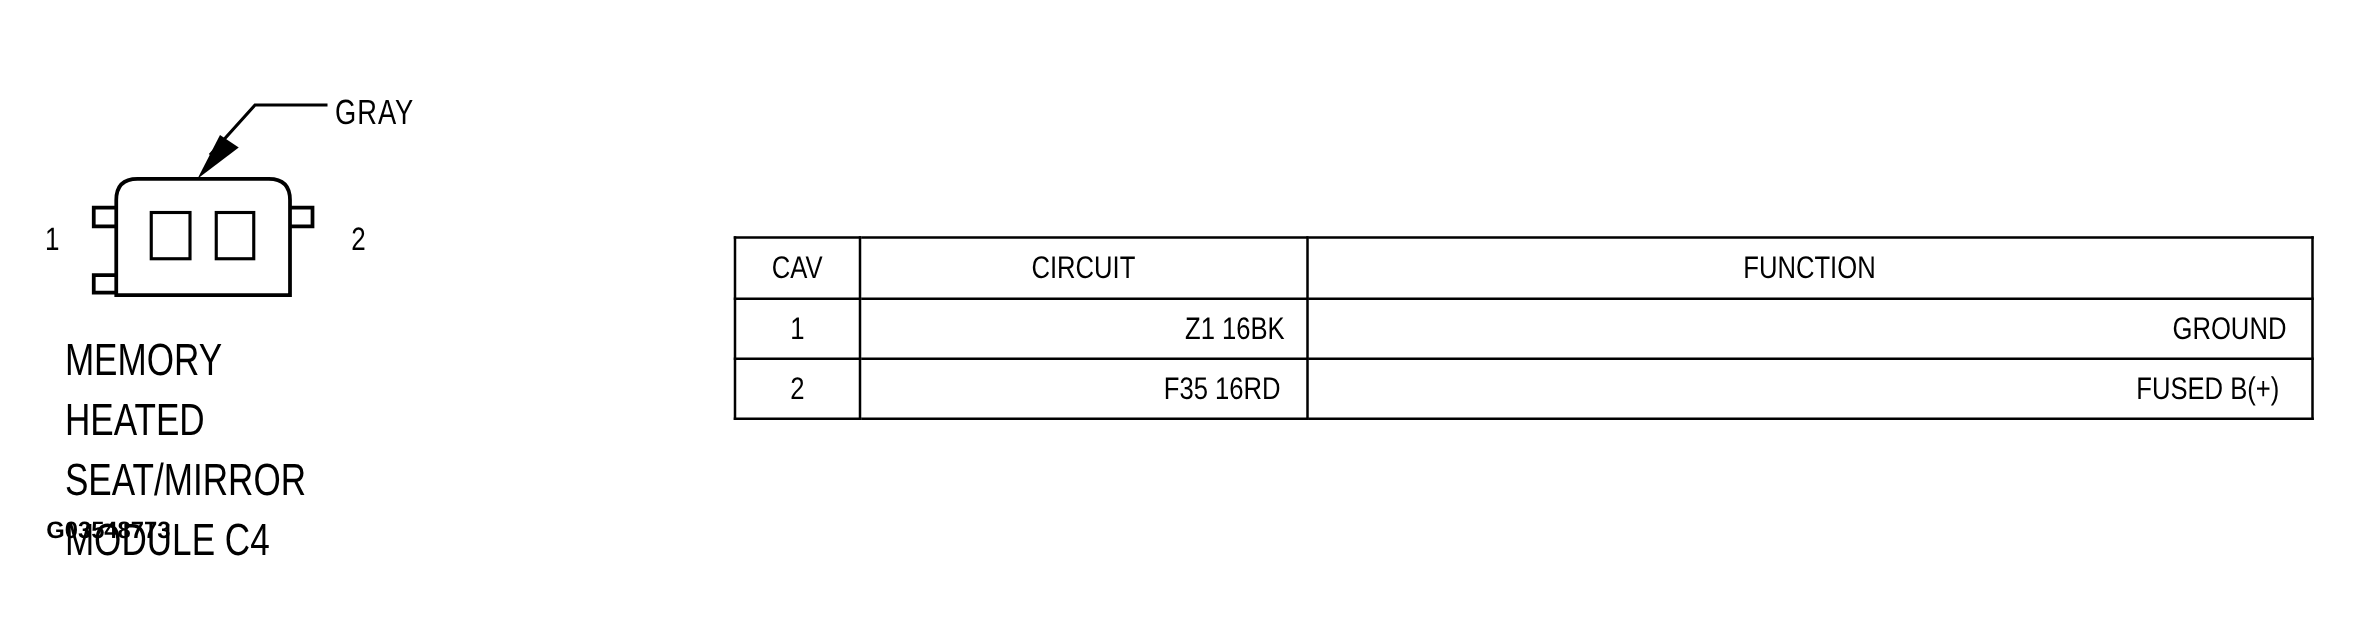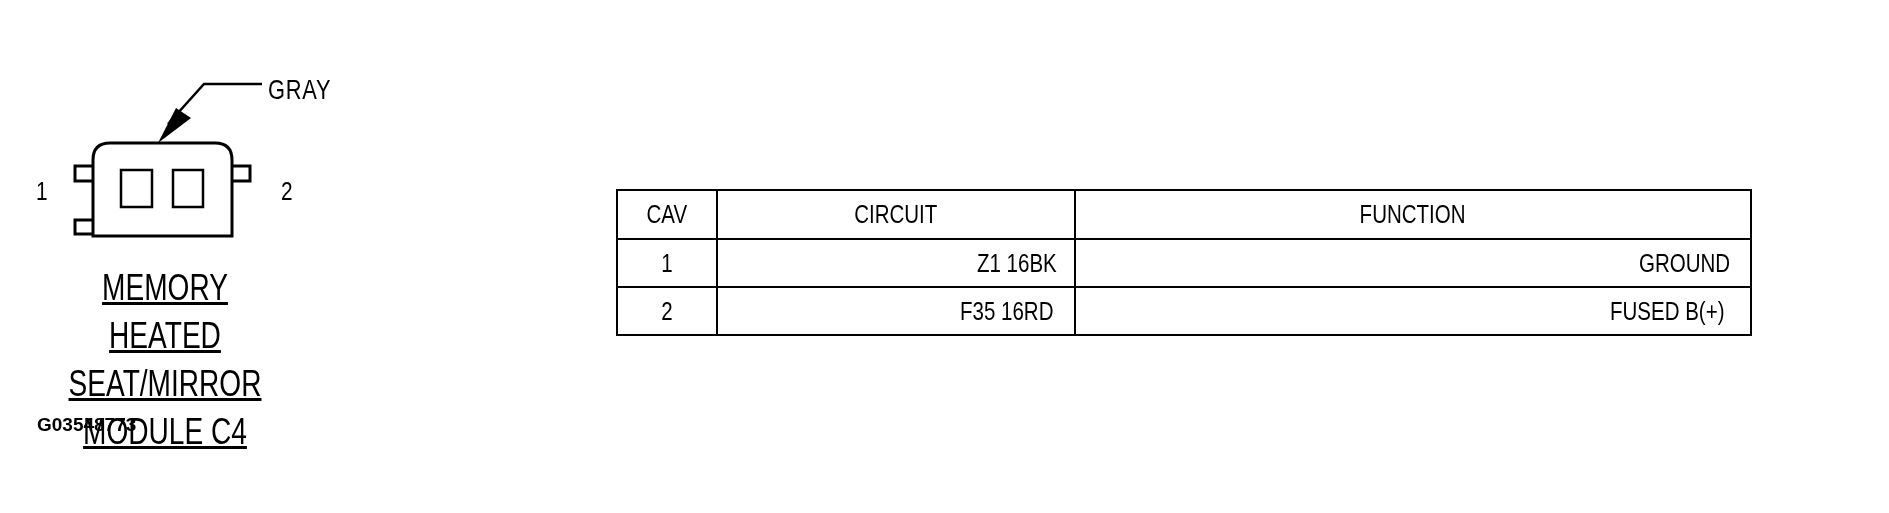--- a/index.html
+++ b/index.html
@@ -1,24 +1,24 @@
 <!DOCTYPE html>
 <html><head>
 <meta charset="utf-8">
 <style>
   html,body{margin:0;padding:0;background:#ffffff;}
   body{width:1889px;height:513px;position:relative;overflow:hidden;font-family:"Liberation Sans",sans-serif;color:#000;}
   .abs{position:absolute;}
   .cond{font-family:"Liberation Sans Narrow","Liberation Sans",sans-serif;transform-origin:left top;}
   .gray-label{left:268px;top:74px;font-size:28px;letter-spacing:1px;transform:scaleX(0.78);}
   .pin-label{font-size:26px;transform:scaleX(0.8);}
-  .module-name{left:20px;top:264px;width:290px;text-align:center;font-size:36px;line-height:48px;text-decoration:underline;}
+  .module-name{left:20px;top:264px;width:290px;text-align:left;font-size:36px;line-height:48px;}
   .module-name span{display:block;transform:scaleX(0.78);}
   .gcode{left:37px;top:414px;font-size:19px;font-weight:bold;letter-spacing:0px;}
-  table.pinout{position:absolute;left:616px;top:189px;width:1136px;border-collapse:collapse;font-size:25px;}
+  table.pinout{position:absolute;left:587px;top:189px;width:1264px;border-collapse:collapse;font-size:25px;}
   table.pinout td, table.pinout th{border:2px solid #000;height:46px;padding:0;font-weight:normal;}
   table.pinout th{height:47px;}
   .c-cav{width:98px;text-align:center;}
   .c-circuit{width:346px;}
   .c-function{}
   .txt{display:inline-block;transform:scaleX(0.82);}
   .hdr-center{text-align:center;}
   .left-pad{padding-left:10px !important;text-align:right;}
   .left-pad .txt{transform-origin:left center;}
 </style>

